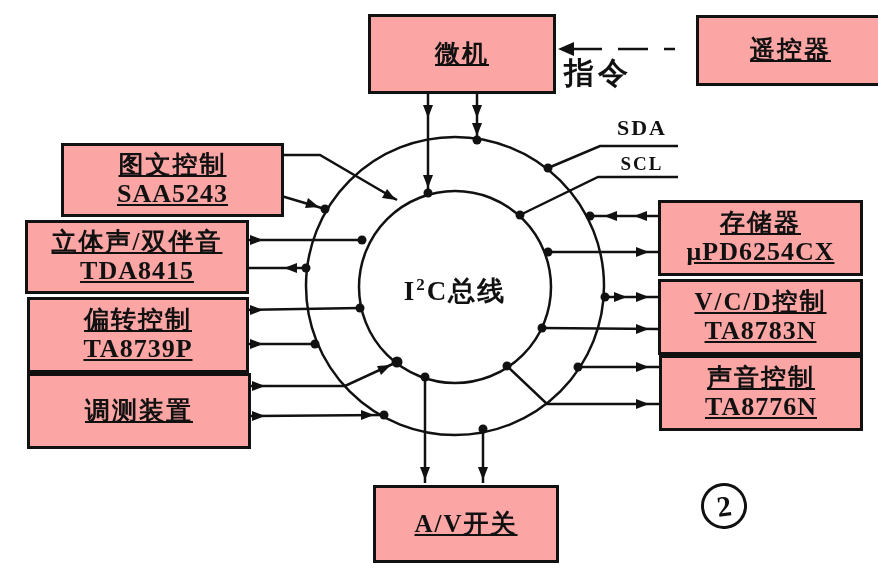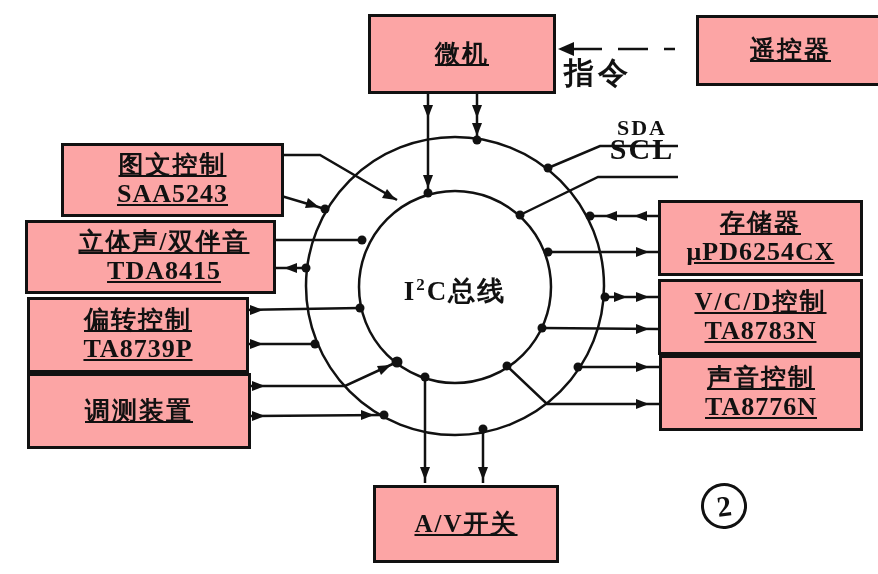--- a/index.html
+++ b/index.html
@@ -12,21 +12,21 @@
   .box{
     position:absolute;border:3px solid #111;background:#fca5a5;
     display:flex;flex-direction:column;align-items:center;justify-content:center;
     font-weight:bold;line-height:1.15;text-align:center;z-index:2;text-decoration:underline;
   }
   .box .l1{font-size:25px;letter-spacing:2px;white-space:nowrap;}
   .box .l2{font-size:26px;letter-spacing:1px;white-space:nowrap;}
   .lbl{position:absolute;font-weight:bold;text-align:center;z-index:2;white-space:nowrap;}
   .lbl.cmd{left:561px;top:53px;width:74px;font-size:30px;letter-spacing:4px;}
   .lbl.sda{left:604px;top:115px;width:76px;font-size:22px;letter-spacing:2px;}
-  .lbl.scl{left:604px;top:132px;width:76px;font-size:30px;letter-spacing:2px;}
+  .lbl.scl{left:604px;top:153px;width:76px;font-size:19px;letter-spacing:2px;}
   .lbl.bus{left:375px;top:273px;width:160px;font-size:27px;letter-spacing:2px;}
   .lbl.bus sup{font-size:17px;}
   .fig-num{
     position:absolute;left:701px;top:483px;width:40px;height:40px;z-index:2;
     border:3px solid #111;border-radius:50%;display:flex;align-items:center;justify-content:center;
     font-size:29px;font-weight:bold;transform:rotate(-8deg);
   }
 </style>
 </head>
 <body>
@@ -137,21 +137,21 @@
 
   <div class="box" style="left:696px;top:15px;width:183px;height:65px;">
     <span class="l1">遥控器</span>
   </div>
 
   <div class="box" style="left:13px;top:143px;width:217px;height:68px;margin-left:48px;">
     <span class="l1">图文控制</span>
     <span class="l2">SAA5243</span>
   </div>
 
-  <div class="box" style="left:25px;top:220px;width:218px;height:68px;padding-left:27px;">
+  <div class="box" style="left:25px;top:220px;width:218px;height:68px;">
     <span class="l1">立体声/双伴音</span>
     <span class="l2">TDA8415</span>
   </div>
 
   <div class="box" style="left:27px;top:297px;width:216px;height:70px;">
     <span class="l1">偏转控制</span>
     <span class="l2">TA8739P</span>
   </div>
 
   <div class="box" style="left:27px;top:373px;width:218px;height:70px;">

